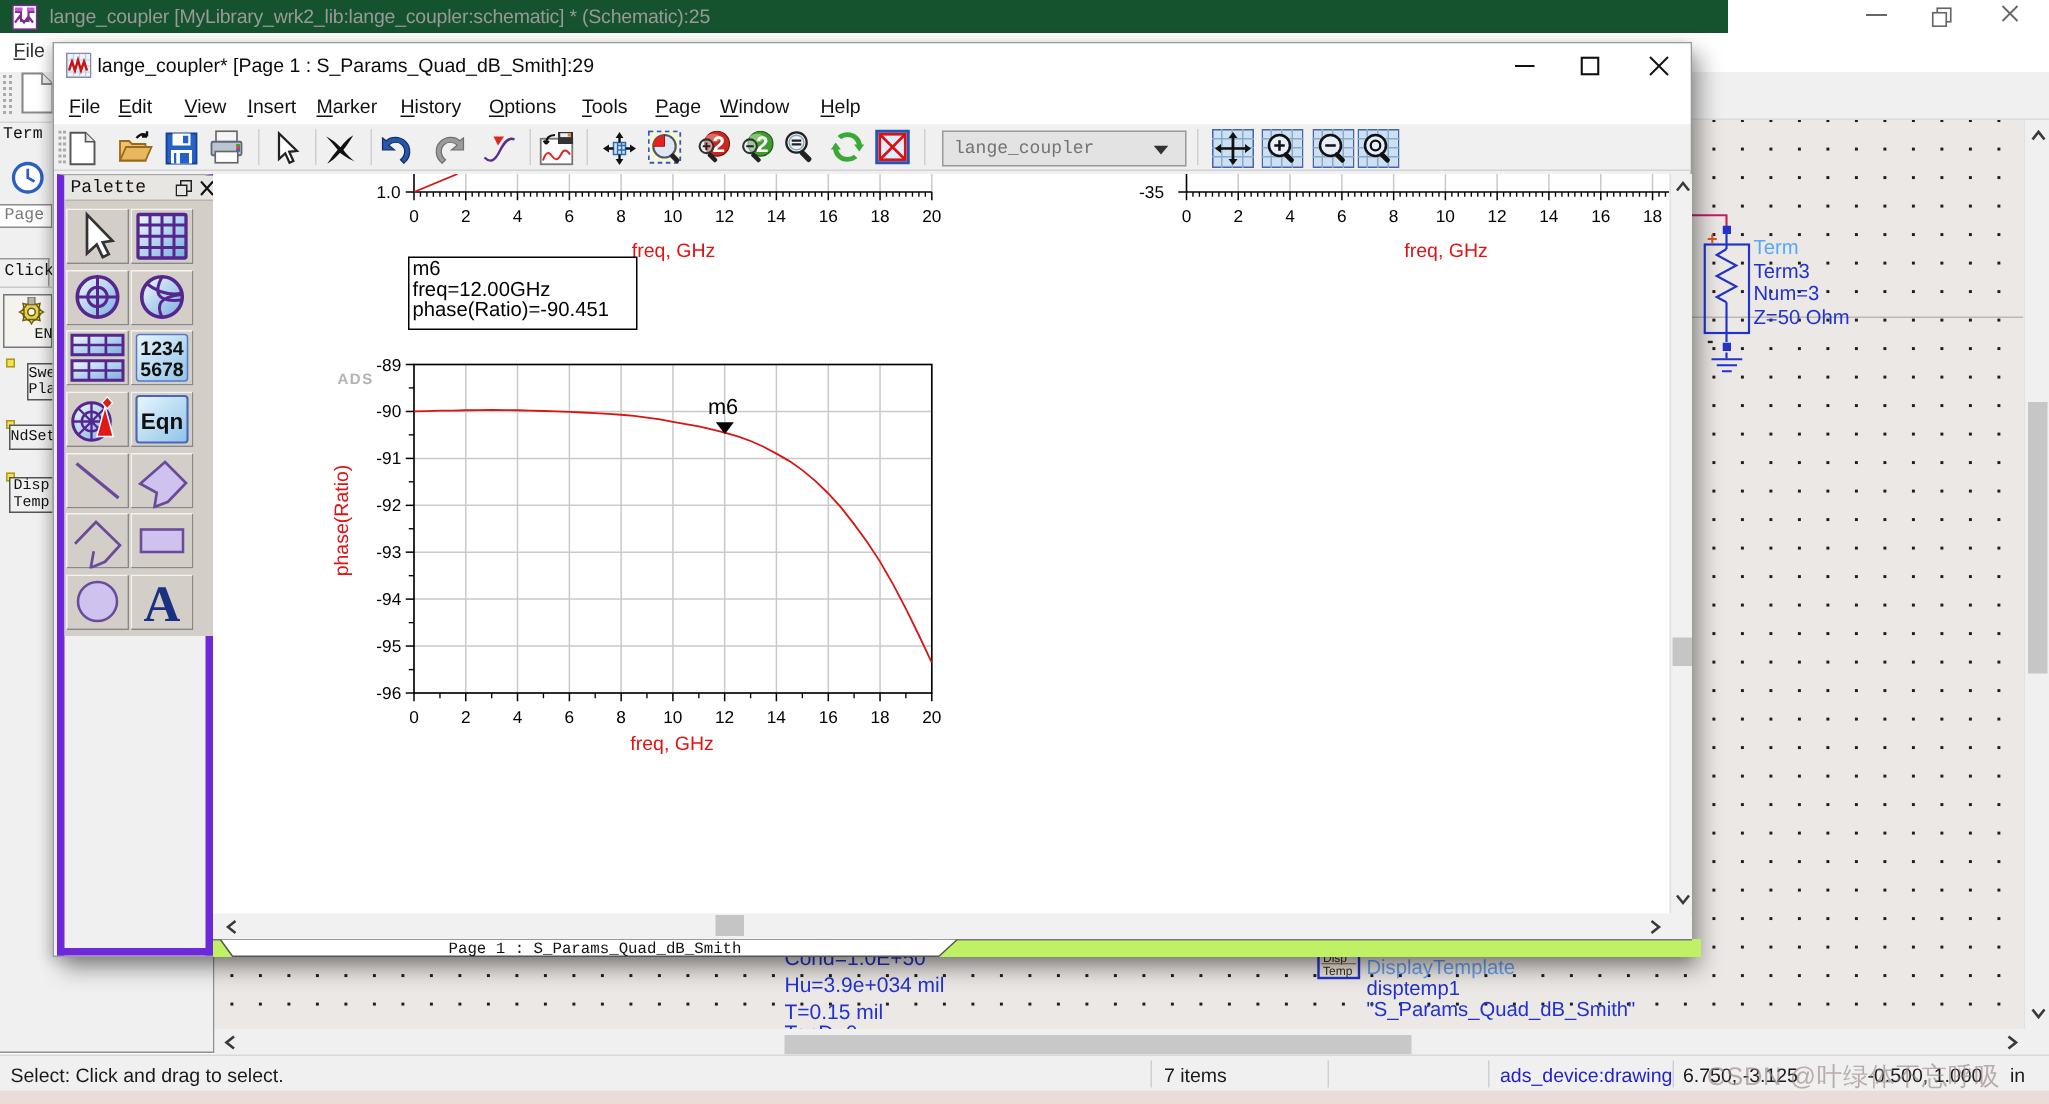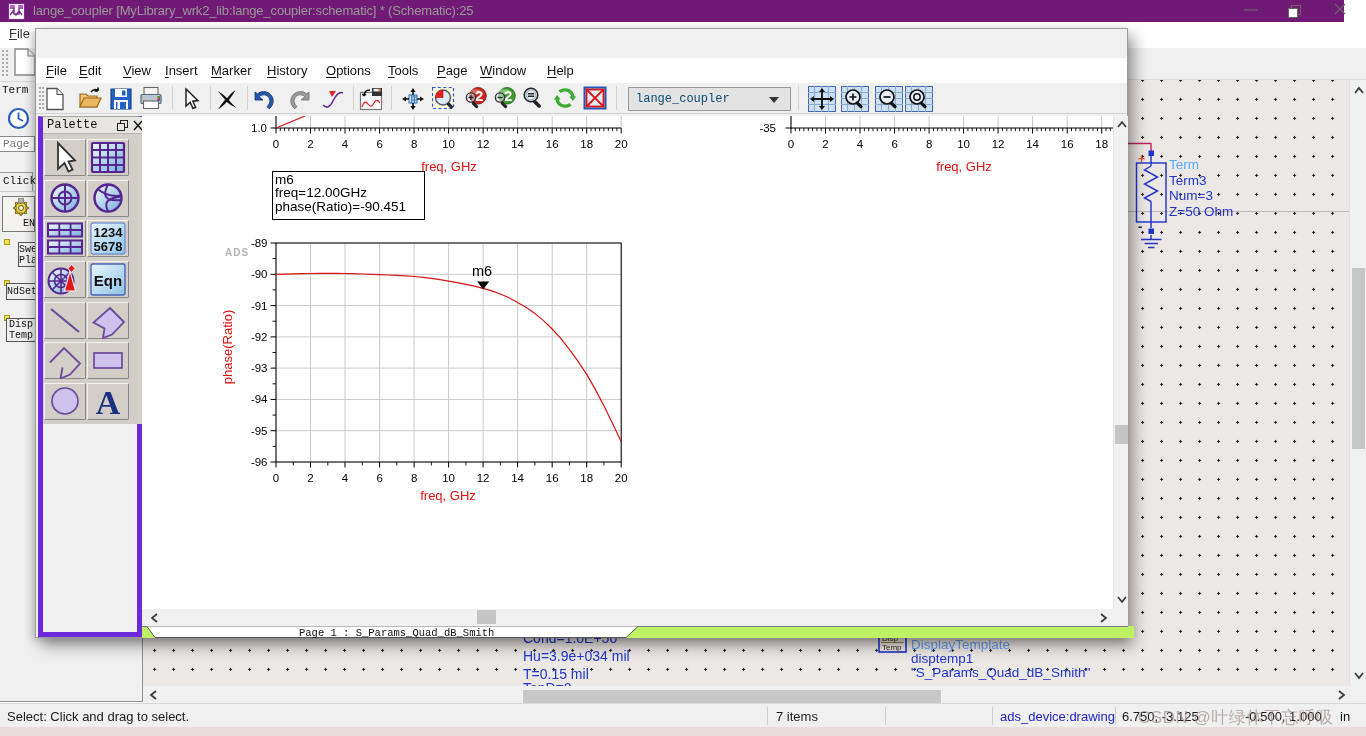--- a/index.html
+++ b/index.html
@@ -2,21 +2,21 @@
 <html><head>
 <meta charset="utf-8">
 <style>
   * { margin:0; padding:0; box-sizing:border-box; }
   html,body { width:1366px; height:736px; overflow:hidden; background:#fff;
     font-family:"Liberation Sans", sans-serif; }
   .abs { position:absolute; }
   .mono { font-family:"Liberation Mono", monospace; }
   #page { position:relative; width:1366px; height:736px; }
   
-  #sch-title { left:0; top:0; width:1344px; height:22px; background:#701a75; }
+  #sch-title { left:0; top:0; width:1152px; height:22px; background:#14532d; }
   #sch-title .txt { left:33px; top:3px; font-size:13px; letter-spacing:-0.15px; color:#999; }
   #sch-menu { left:0; top:22px; width:1366px; height:26px; background:#fff; }
   #sch-toolbar { left:0; top:48px; width:1366px; height:32px; background:#f0f0f0; border-bottom:1px solid #dcdcdc;}
   #sch-canvas { left:143px; top:80px; width:1206px; height:606px; background:#ece8e5;
      background-image: radial-gradient(circle, #1e1e1e 1px, rgba(0,0,0,0) 1.28px);
      background-size: 19px 19px; background-position: 2.1px 9.9px; }
   #sch-left { left:0; top:80px; width:143px; height:622px; background:#f0f0f0;
      border-right:1px solid #8f8f8f; border-bottom:1px solid #8f8f8f; }
   #sch-vsb { z-index:5; left:1349px; top:80px; width:17px; height:606px; background:#f0f0f0; border-left:1px solid #e0e0e0;}
   #sch-hsb { z-index:5; left:143px; top:686px; width:1223px; height:17px; background:#f0f0f0; }
@@ -183,20 +183,33 @@
 <rect x="1" y="2" width="27" height="20" fill="#ece8e5" stroke="#2233cc" stroke-width="1.6"></rect>
 <text x="4" y="11" font-size="8" fill="#3a2a10" font-family="Liberation Sans">Disp</text>
 <text x="4" y="20" font-size="8" fill="#3a2a10" font-family="Liberation Sans">Temp</text>
 <path d="M3 12.5 H26" stroke="#8a6a20" stroke-width="0.8"></path>
     </svg>
 <div class="abs" style="left:911px;top:637px;font-size:13.5px;color:#66a0f0">DisplayTemplate</div>
 <div class="abs" style="left:911px;top:651px;font-size:13.5px;color:#2233cc">disptemp1</div>
 <div class="abs" style="left:911px;top:665px;font-size:13.5px;color:#2233cc">"S_Params_Quad_dB_Smith"</div>
 
   <div id="dd" class="abs">
+    <div id="dd-title" class="abs">
+      <svg class="abs" style="left:8px;top:6px" width="17" height="17" viewBox="0 0 17 17">
+        <rect x="0.5" y="0.5" width="16" height="16" fill="#eef4fa" stroke="#88a" stroke-width="1"></rect>
+        <path d="M1 5 H16 M1 9 H16 M1 13 H16 M5 1 V16 M9 1 V16 M13 1 V16" stroke="#b8cfe8" stroke-width="0.8"></path>
+        <path d="M2 12 L4 6 L6 12 L8 5 L10 12 L12 6 L14 12" fill="none" stroke="#cc1111" stroke-width="1.6"></path>
+      </svg>
+      <div class="abs txt">lange_coupler* [Page 1 : S_Params_Quad_dB_Smith]:29</div>
+      <svg class="abs" style="left:966px;top:8px" width="120" height="15" viewBox="0 0 120 15">
+        <line x1="8" y1="7" x2="21" y2="7" stroke="#111" stroke-width="1.3"></line>
+        <rect x="52.5" y="1.5" width="11" height="11" fill="none" stroke="#111" stroke-width="1.4"></rect>
+        <path d="M98 1 L110 13 M110 1 L98 13" stroke="#111" stroke-width="1.3"></path>
+      </svg>
+    </div>
     <div id="dd-menu" class="abs">
       <span style="left:10px"><u>F</u>ile</span>
       <span style="left:43px"><u>E</u>dit</span>
       <span style="left:87px"><u>V</u>iew</span>
       <span style="left:129px"><u>I</u>nsert</span>
       <span style="left:175px"><u>M</u>arker</span>
       <span style="left:231px"><u>H</u>istory</span>
       <span style="left:290px"><u>O</u>ptions</span>
       <span style="left:352px"><u>T</u>ools</span>
       <span style="left:401px"><u>P</u>age</span>
@@ -305,21 +318,21 @@
           <path d="M4 4 L20 20 M20 4 L4 20" stroke="#dd1111" stroke-width="1.8"></path>
         </svg>
 <div class="tsep" style="left:136px"></div>
 <div class="tsep" style="left:174px"></div>
 <div class="tsep" style="left:211px"></div>
 <div class="tsep" style="left:317px"></div>
 <div class="tsep" style="left:355px"></div>
 <div class="tsep" style="left:580px"></div>
 <div class="tsep" style="left:762px"></div>
 <div class="abs" style="left:592px;top:4px;width:163px;height:24px;background:#e3e3e3;border:1px solid #9a9a9a;">
- <span class="abs mono" style="left:7px;top:4px;font-size:12px;color:#0c4a6e">lange_coupler</span>
+ <span class="abs mono" style="left:7px;top:4px;font-size:12px;color:#737373">lange_coupler</span>
  <svg class="abs" style="left:140px;top:9px" width="11" height="7">
             <path d="M0 0 L10 0 L5 6 Z" fill="#333"></path>
           </svg>
 </div>
 <svg class="bluebtn" style="left:772px" width="28" height="26" viewBox="0 0 28 26">
 <rect x="0.5" y="0.5" width="27" height="25" fill="#cce0f2" stroke="#4466aa" stroke-width="1"></rect>
 <path d="M0 6.5 H28 M0 12.5 H28 M0 18.5 H28 M6.5 0 V26 M13.5 0 V26 M20.5 0 V26" stroke="#88aacc" stroke-width="1"></path>
 <path d="M14 2 L17 6 L11 6 Z M14 24 L17 20 L11 20 Z M2 13 L6 10 L6 16 Z M26 13 L22 10 L22 16 Z" fill="#111"></path>
           <path d="M14 6 V20 M6 13 H22" stroke="#111" stroke-width="1.8"></path>
         </svg>

